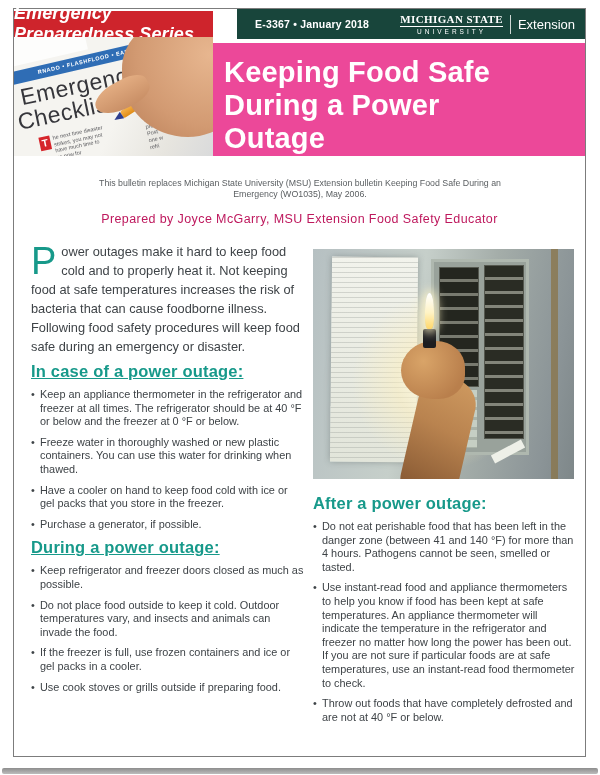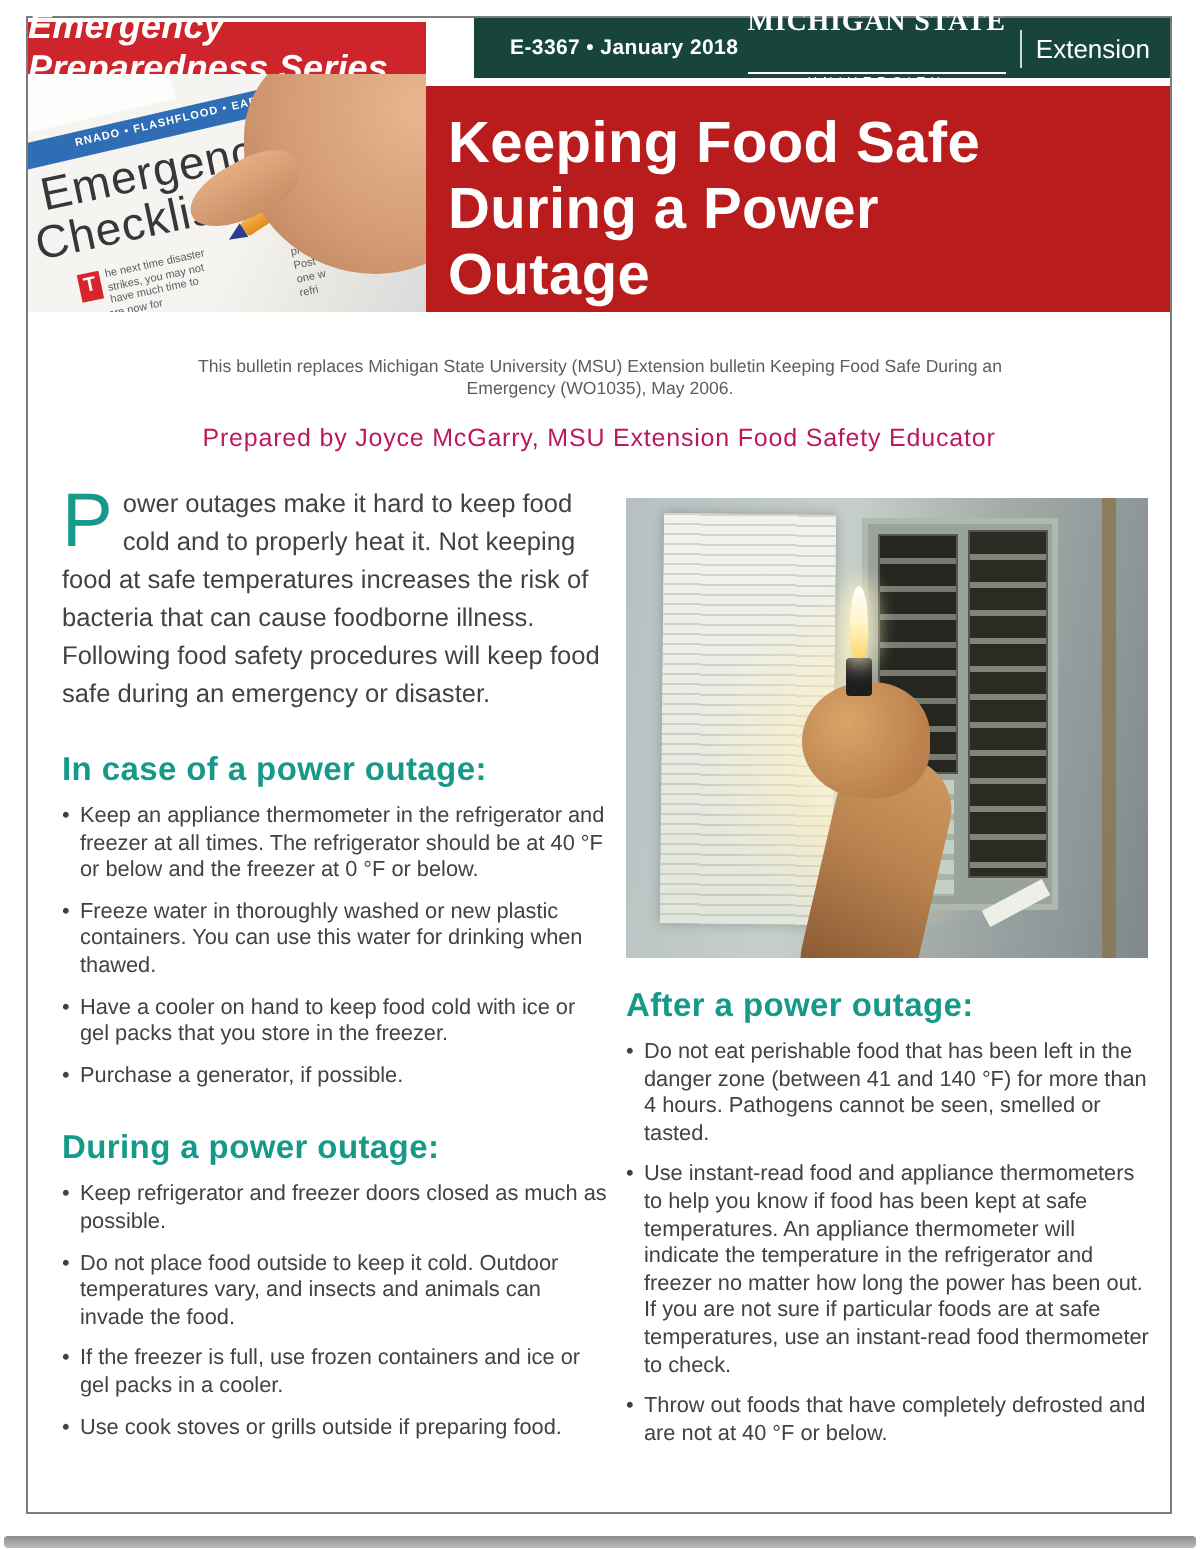--- a/index.html
+++ b/index.html
@@ -18,28 +18,28 @@
     display:flex;align-items:center;justify-content:center;letter-spacing:.1px;
   }
   .banner-green{
     position:absolute;left:199px;top:0;right:0;height:30px;background:#18453B;
     display:flex;align-items:center;justify-content:space-between;
     padding:0 10px 0 18px;box-sizing:border-box;margin-left:24px;
   }
   .bulletin-code{color:#fff;font-weight:bold;font-size:10.5px;letter-spacing:.2px;}
   .msu-logo{display:flex;align-items:center;color:#fff;}
   .msu-wordmark{text-align:center;}
-  .msu-top{font-family:"Liberation Serif", serif;font-weight:bold;font-size:14px;
-    letter-spacing:.4px;border-bottom:1.5px solid #fff;padding-bottom:16px;}
+  .msu-top{font-family:"Liberation Serif", serif;font-weight:bold;font-size:11px;
+    letter-spacing:.4px;border-bottom:1.5px solid #fff;padding-bottom:1px;}
   .msu-bottom{font-size:6.5px;letter-spacing:3px;margin-top:1px;}
   .msu-divider{width:1px;height:19px;background:#cfd8d4;margin:0 7px;}
   .msu-ext{font-size:13px;font-weight:500;}
   
   .title-block{
-    position:absolute;left:199px;top:34px;right:0;height:113px;background:#b91c1c;
+    position:absolute;left:199px;top:34px;right:0;height:113px;background:#ec4899;
     color:#fff;box-sizing:border-box;padding:13px 0 0 11px;
   }
   .title-line{font-size:29px;line-height:33px;font-weight:bold;letter-spacing:.2px;}
   
   .cover-photo{
     position:absolute;left:0;top:28px;width:199px;height:119px;overflow:hidden;
     background:linear-gradient(115deg,#f5f4f0 55%,#e7e5df 80%,#d9dadb 100%);
   }
   .cp-corner{position:absolute;left:-20px;top:-22px;width:90px;height:45px;background:#fdfdfc;transform:rotate(-13deg);}
   .cp-ribbon{
@@ -75,21 +75,21 @@
   .prepared{position:absolute;top:190px;left:0;width:100%;text-align:center;
     font-size:12.5px;color:#be185d;letter-spacing:.4px;}
   
   .col-left{position:absolute;left:17px;top:233px;width:273px;}
   .col-right{position:absolute;left:299px;top:240px;width:262px;}
   .intro{font-size:12.8px;line-height:19px;color:#3E4347;margin:0;}
   .dropcap{float:left;color:#17998A;font-size:38px;line-height:34px;
     padding:2px 5px 0 0;}
   h2.section{color:#17998A;font-weight:bold;font-size:16.5px;margin:0;
     letter-spacing:.2px;}
-  .col-left h2.section{margin:20px 0 7px;}
+  .col-left h2.section{margin:6px 0 7px;text-decoration:underline;}
   .col-right h2.section{margin:15px 0 7px;}
   ul.bullets{list-style:none;margin:0;padding:0;font-size:10.9px;
     line-height:13.6px;color:#3E4347;}
   ul.bullets li{position:relative;padding-left:9px;margin-bottom:7px;}
   ul.bullets li::before{content:"•";position:absolute;left:0;top:0;}
   
   .panel-photo{position:relative;width:261px;height:230px;overflow:hidden;
     background:linear-gradient(100deg,#b6c0c2 0%,#c6cfca 38%,#a4ada9 62%,#8b9497 88%,#7e8789 100%);}
   .pp-paper{position:absolute;left:18px;top:8px;width:86px;height:205px;
     background:

